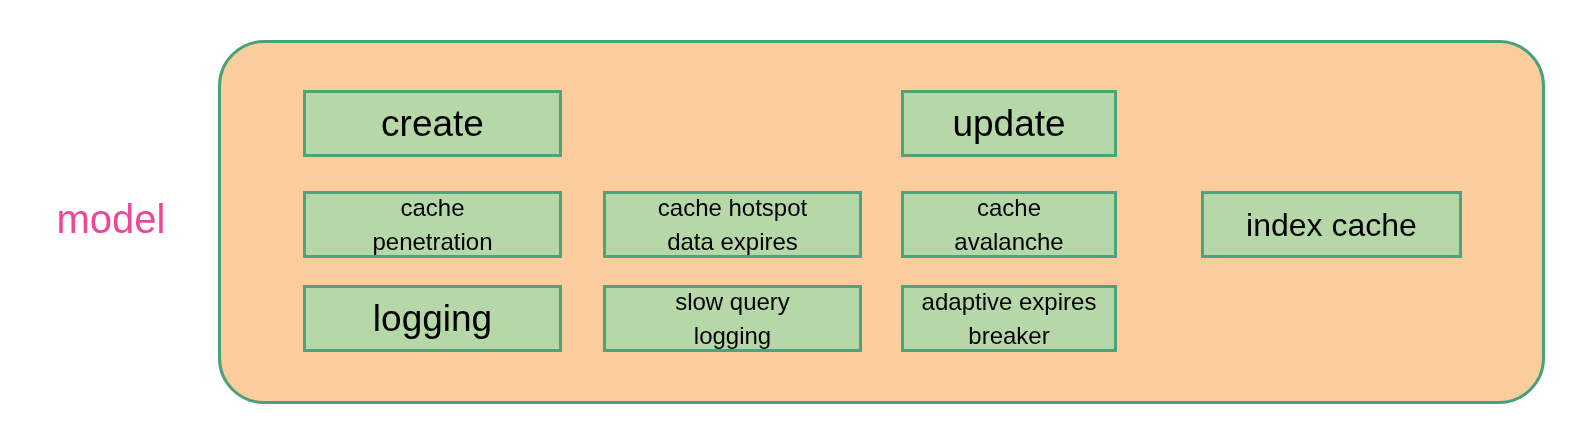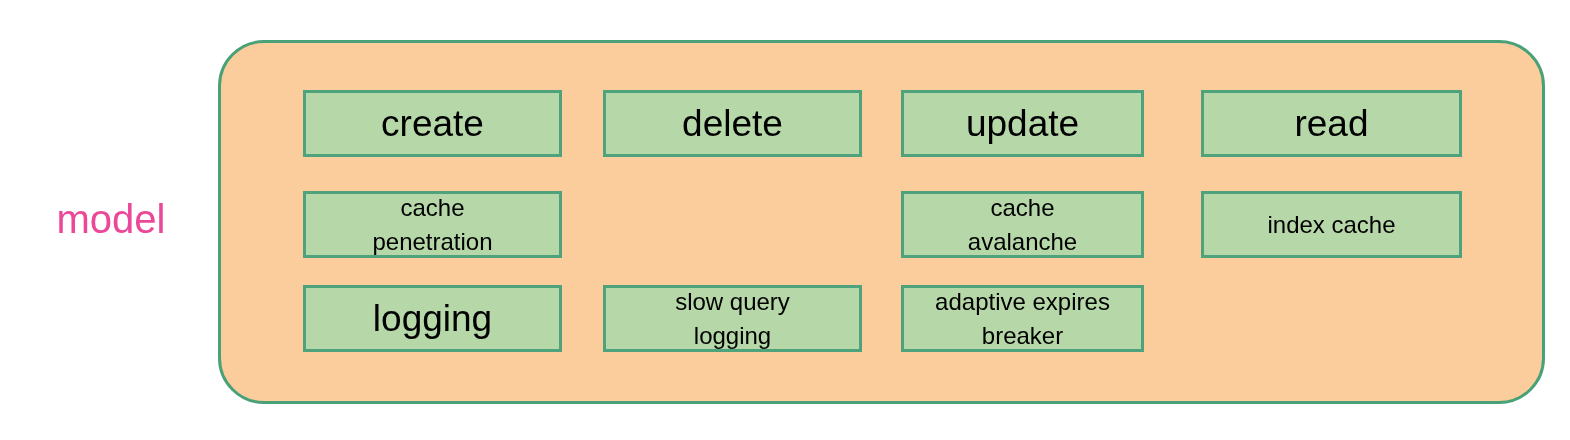--- a/index.html
+++ b/index.html
@@ -75,57 +75,57 @@
     display: flex;
     align-items: center;
     justify-content: center;
     text-align: center;
     color: #000000;
     padding: 0 6px;
     white-space: pre-line;
   }
   .node.c0 { left: 0px;   width: 259px; }
   .node.c1 { left: 300px; width: 259px; }
-  .node.c2 { left: 598px; width: 243px; }
+  .node.c2 { left: 598px; width: 216px; }
   .node.c3 { left: 898px; width: 261px; }
 
   .size-lg {
     font-size: 37px;
     line-height: 44px;
   }
   .size-sm {
     font-size: 24px;
     line-height: 34px;
   }
   .size-md {
-    font-size: 24px;
+    font-size: 32px;
     line-height: 38px;
   }
 </style>
 </head>
 <body>
 
 <div id="stage">
 
   <div class="side-label">model</div>
 
   <div class="group-box">
 
     <div class="grid">
 
       <div class="grid-row r0">
         <div class="node c0 size-lg">create</div>
-        <div class="node c1 size-lg">delete</div>
         <div class="node c2 size-lg">update</div>
-        <div class="node c3 size-lg">read</div>
       </div>
 
       <div class="grid-row r1">
         <div class="node c0 size-sm">cache
 penetration</div>
+        <div class="node c1 size-sm">cache hotspot
+data expires</div>
         <div class="node c2 size-sm">cache
 avalanche</div>
         <div class="node c3 size-md">index cache</div>
       </div>
 
       <div class="grid-row r2">
         <div class="node c0 size-lg">logging</div>
         <div class="node c1 size-sm">slow query
 logging</div>
         <div class="node c2 size-sm">adaptive expires

